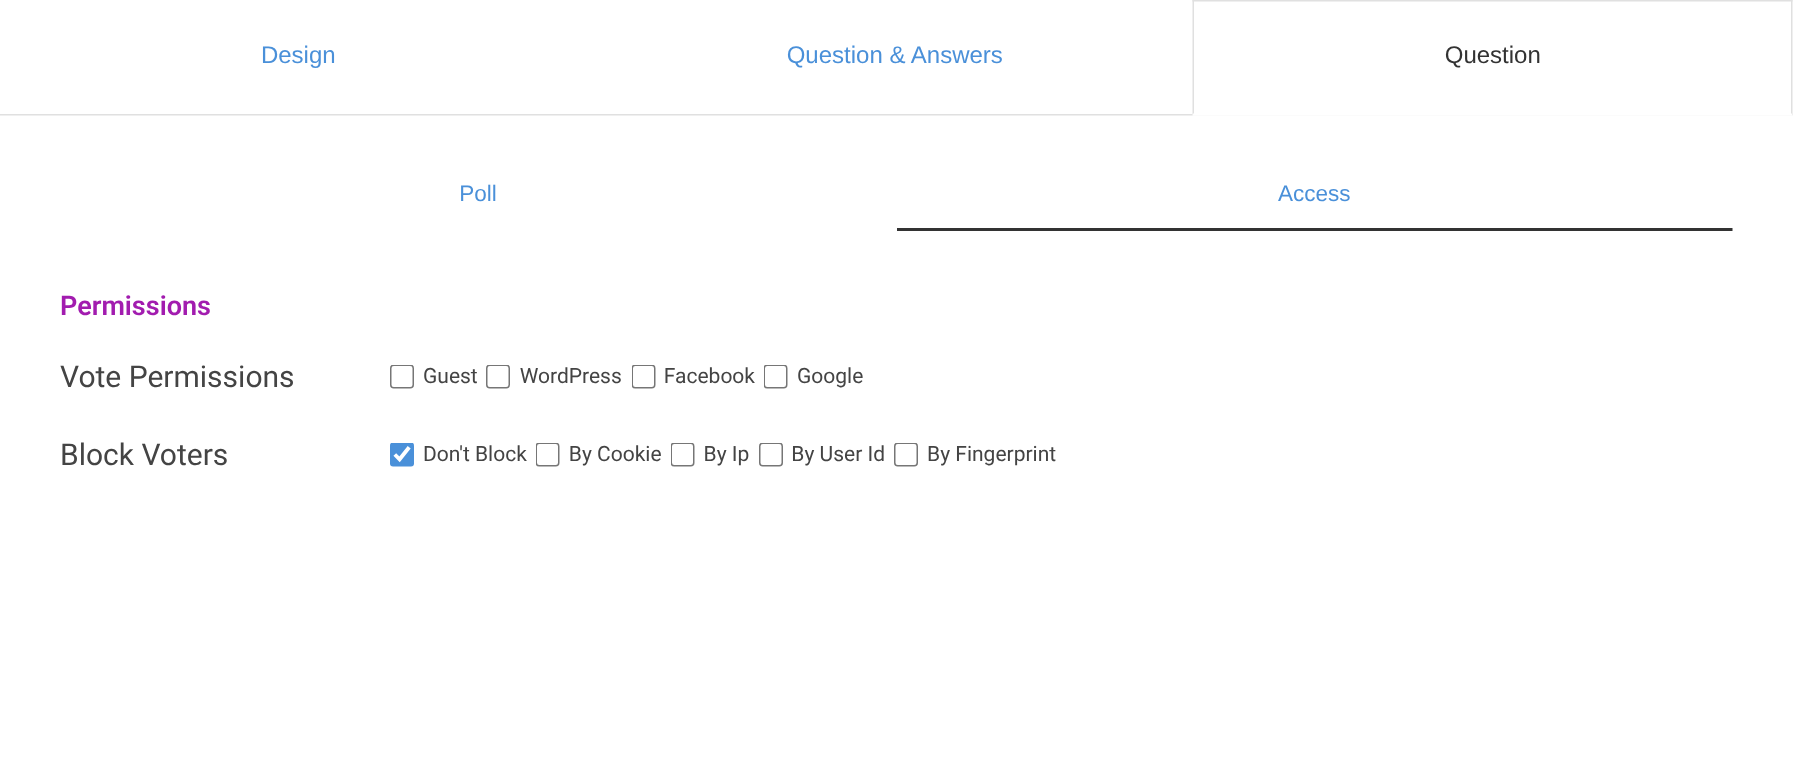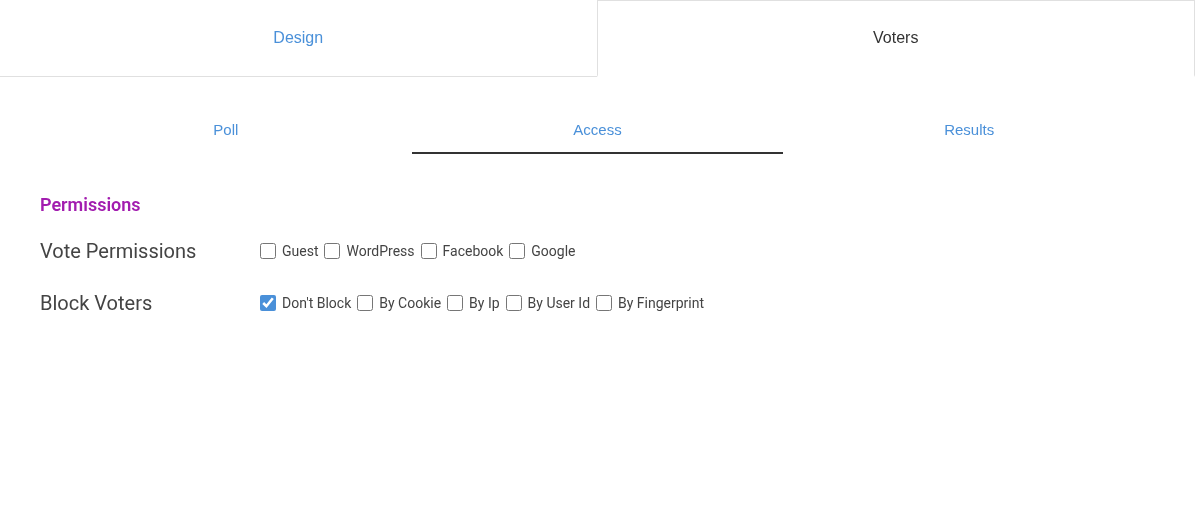--- a/index.html
+++ b/index.html
@@ -131,27 +131,27 @@
       accent-color: #4a90d9;
     }
   </style>
 </head>
 <body>
 
 <div class="main-container">
 
   <div class="top-tabs">
     <button class="top-tab">Design</button>
-    <button class="top-tab active">Voters</button>
+    <button class="top-tab">Question &amp; Answers</button>
+    <button class="top-tab active">Question</button>
   </div>
 
   <div class="sub-tabs">
     <button class="sub-tab">Poll</button>
     <button class="sub-tab active">Access</button>
-    <button class="sub-tab">Results</button>
   </div>
 
   <div class="content-area">
 
     <div class="section-title">Permissions</div>
 
     <div class="permission-row">
       <div class="permission-label">Vote Permissions</div>
       <div class="checkbox-group">
         <label class="checkbox-item">

